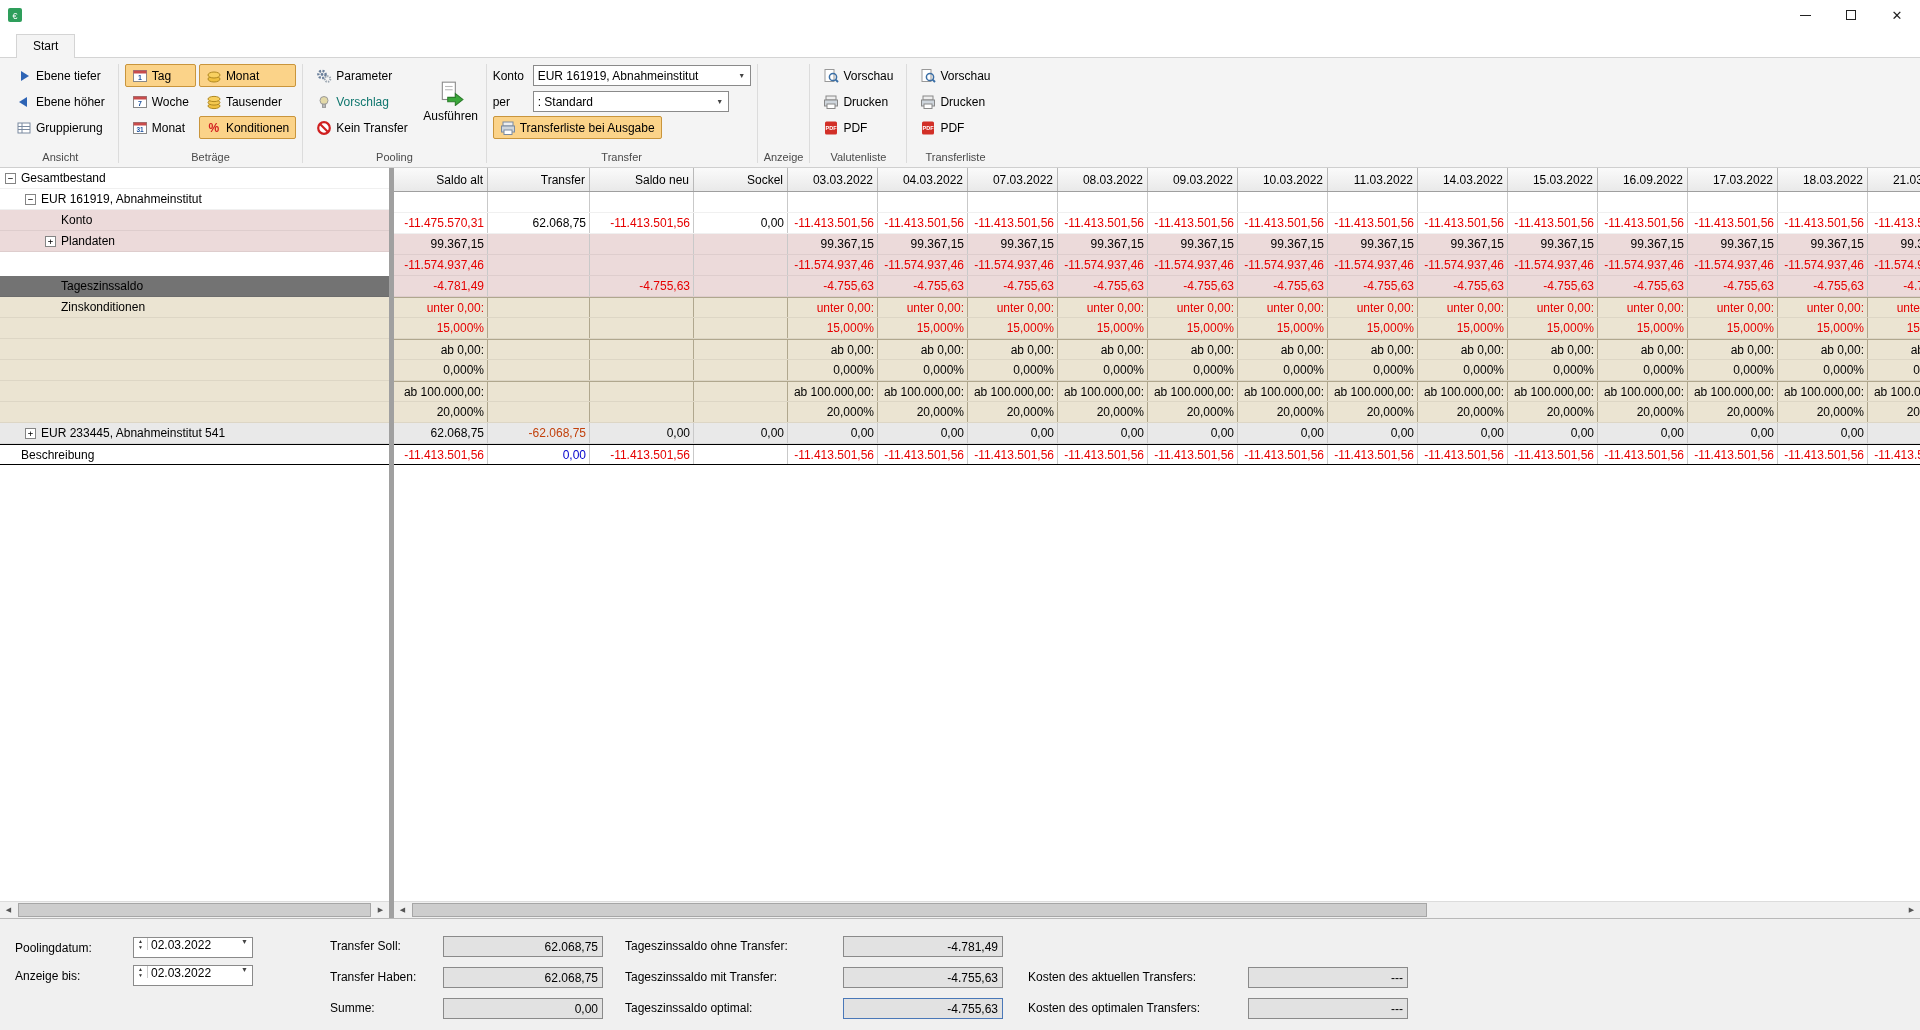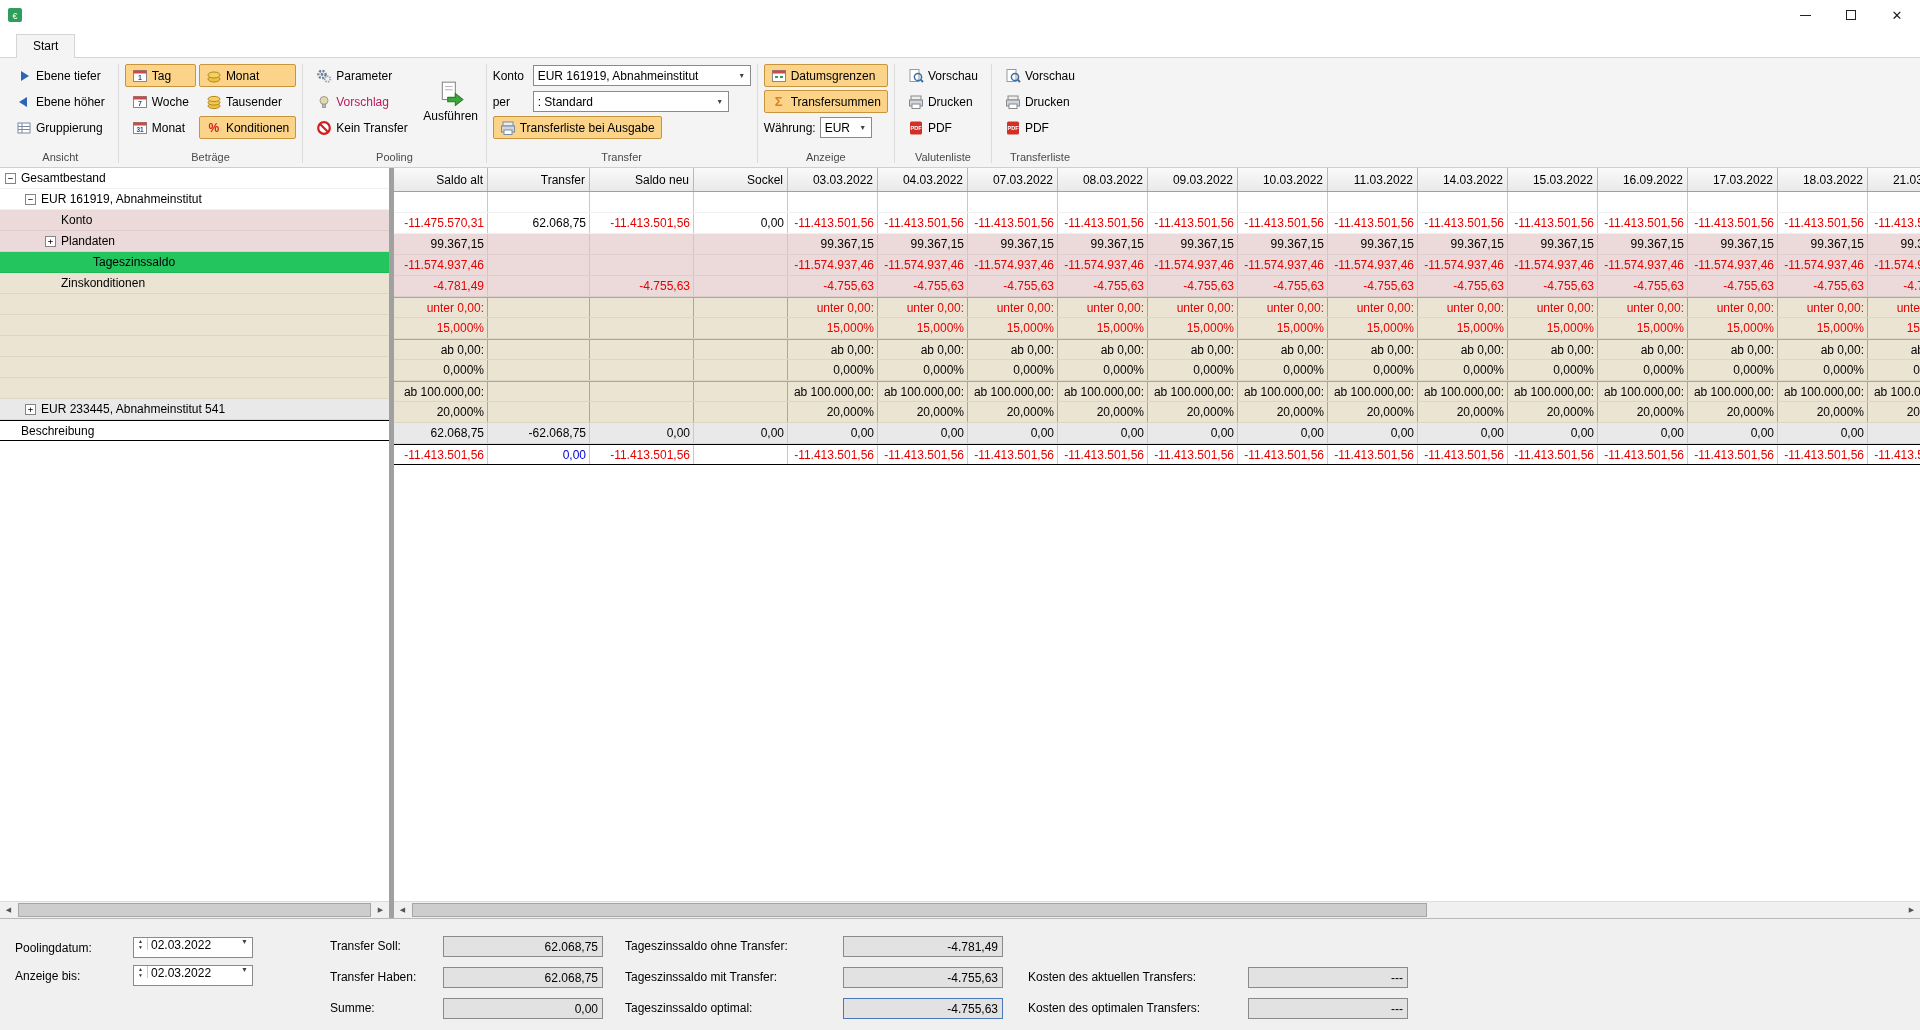--- a/index.html
+++ b/index.html
@@ -24,21 +24,21 @@
   
   .ribbon{height:110px;background:#f4f4f4;border-bottom:1px solid #cfcfcf;display:flex;align-items:stretch;padding:2px 4px 0}
   .rgroup{display:flex;flex-direction:column;padding:2px 5px 1px}
   .rbody{display:flex;flex-direction:column;gap:3px;padding-top:2px}
   .rcols{flex-direction:row;gap:3px;align-items:flex-start}
   .rcol{display:flex;flex-direction:column;gap:3px}
   .rlabel{margin-top:auto;height:18px;line-height:18px;text-align:center;font-size:11px;color:#4a4a4a}
   .rsep{width:1px;background:#dcdcdc;margin:4px 1px}
   .rbtn{display:flex;align-items:center;gap:4px;height:23px;padding:0 6px;border:1px solid transparent;border-radius:2px;white-space:nowrap}
   .rbtn.hl{background:var(--hl-bg);border-color:var(--hl-border)}
-  .rbtn.disabled{color:#be185d}
+  .rbtn.disabled{color:#0f766e}
   .bigbtn{width:58px;align-self:stretch;display:flex;flex-direction:column;align-items:center;justify-content:center;gap:3px;border:1px solid transparent;border-radius:2px;margin-left:4px}
   .rrow{display:flex;align-items:center;gap:4px;height:23px}
   .rlbl{width:36px;flex:none}
   .icon{width:16px;height:16px;flex:none;display:inline-flex;align-items:center;justify-content:center}
   .icon svg{width:16px;height:16px;display:block}
   .icon.big,.icon.big svg{width:26px;height:26px}
   .icon.txt{font-weight:bold;font-size:12px;line-height:16px}
   .combo{display:flex;align-items:center;background:#fff;border:1px solid #8a8a8a;height:21px}
   .combo .cv{flex:1;padding:0 4px;white-space:nowrap;overflow:hidden}
   .combo .ca{width:16px;align-self:stretch;display:flex;align-items:center;justify-content:center;font-size:7px;color:#444}
@@ -281,43 +281,20 @@
             </span>
           <span>Transferliste bei Ausgabe</span>
         </div>
       </div>
     </div>
     <div class="rlabel">Transfer</div>
   </div>
   <div class="rsep"></div>
 
   <div class="rgroup">
-    <div class="rbody">
-      <div class="rbtn hl">
-        <span class="icon">
-            <svg viewBox="0 0 16 16">
-              <rect x="1.5" y="2.5" width="13" height="11" fill="#fff" stroke="#888"></rect>
-              <rect x="1.5" y="2.5" width="13" height="3" fill="#c84b4b"></rect>
-              <path d="M4 9l3 0M9 9l3 0" stroke="#2e9e5b" stroke-width="2"></path>
-            </svg>
-          </span>
-        <span>Datumsgrenzen</span>
-      </div>
-      <div class="rbtn hl">
-        <span class="icon txt" style="color:#e07f1f;font-size:13px">Σ</span>
-        <span>Transfersummen</span>
-      </div>
-      <div class="rrow">
-        <span>Währung:</span>
-        <div class="combo" style="width:52px">
-          <span class="cv">EUR</span>
-          <span class="ca">▼</span>
-        </div>
-      </div>
-    </div>
     <div class="rlabel">Anzeige</div>
   </div>
   <div class="rsep"></div>
 
   <div class="rgroup">
     <div class="rbody">
       <div class="rbtn">
         <span class="icon">
             <svg viewBox="0 0 16 16">
               <rect x="2" y="1.5" width="9" height="12" fill="#fff" stroke="#999"></rect>
@@ -399,21 +376,21 @@
           <span class="tree-glyph">−</span>
           <span class="desc-text">EUR 161919, Abnahmeinstitut</span>
         </div>
         <div class="trow lrow" style="background: rgb(236, 218, 218); padding-left: 61px;">
           <span class="desc-text">Konto</span>
         </div>
         <div class="trow lrow" style="background: rgb(236, 218, 218); padding-left: 45px;">
           <span class="tree-glyph">+</span>
           <span class="desc-text">Plandaten</span>
         </div>
-        <div class="trow lrow" style="background: #22c55e; padding-left: 93px;">
+        <div class="trow lrow" style="background: #737373; padding-left: 61px; margin-top: 24px;">
           <span class="desc-text">Tageszinssaldo</span>
         </div>
         <div class="trow lrow" style="background: rgb(235, 228, 210); padding-left: 61px;">
           <span class="desc-text">Zinskonditionen</span>
         </div>
         <div class="trow lrow" style="background: rgb(235, 228, 210); padding-left: 61px;">
           <span class="desc-text"></span>
         </div>
         <div class="trow lrow" style="background: rgb(235, 228, 210); padding-left: 61px;">
           <span class="desc-text"></span>
@@ -672,21 +649,21 @@
             <div class="cell cd" style="color: rgb(0, 0, 0);">20,000%</div>
             <div class="cell cd" style="color: rgb(0, 0, 0);">20,000%</div>
             <div class="cell cd" style="color: rgb(0, 0, 0);">20,000%</div>
             <div class="cell cd" style="color: rgb(0, 0, 0);">20,000%</div>
             <div class="cell cd" style="color: rgb(0, 0, 0);">20,000%</div>
             <div class="cell cd" style="color: rgb(0, 0, 0);">20,000%</div>
             <div class="cell cd" style="color: rgb(0, 0, 0);">20,000%</div>
           </div>
           <div class="trow vrow" style="background: rgb(233, 233, 233);">
             <div class="cell c0" style="color: rgb(0, 0, 0);">62.068,75</div>
-            <div class="cell c1" style="color: #000000;">-62.068,75</div>
+            <div class="cell c1" style="color: #c2410c;">-62.068,75</div>
             <div class="cell c2" style="color: rgb(0, 0, 0);">0,00</div>
             <div class="cell c3" style="color: rgb(0, 0, 0);">0,00</div>
             <div class="cell cd" style="color: rgb(0, 0, 0);">0,00</div>
             <div class="cell cd" style="color: rgb(0, 0, 0);">0,00</div>
             <div class="cell cd" style="color: rgb(0, 0, 0);">0,00</div>
             <div class="cell cd" style="color: rgb(0, 0, 0);">0,00</div>
             <div class="cell cd" style="color: rgb(0, 0, 0);">0,00</div>
             <div class="cell cd" style="color: rgb(0, 0, 0);">0,00</div>
             <div class="cell cd" style="color: rgb(0, 0, 0);">0,00</div>
             <div class="cell cd" style="color: rgb(0, 0, 0);">0,00</div>

